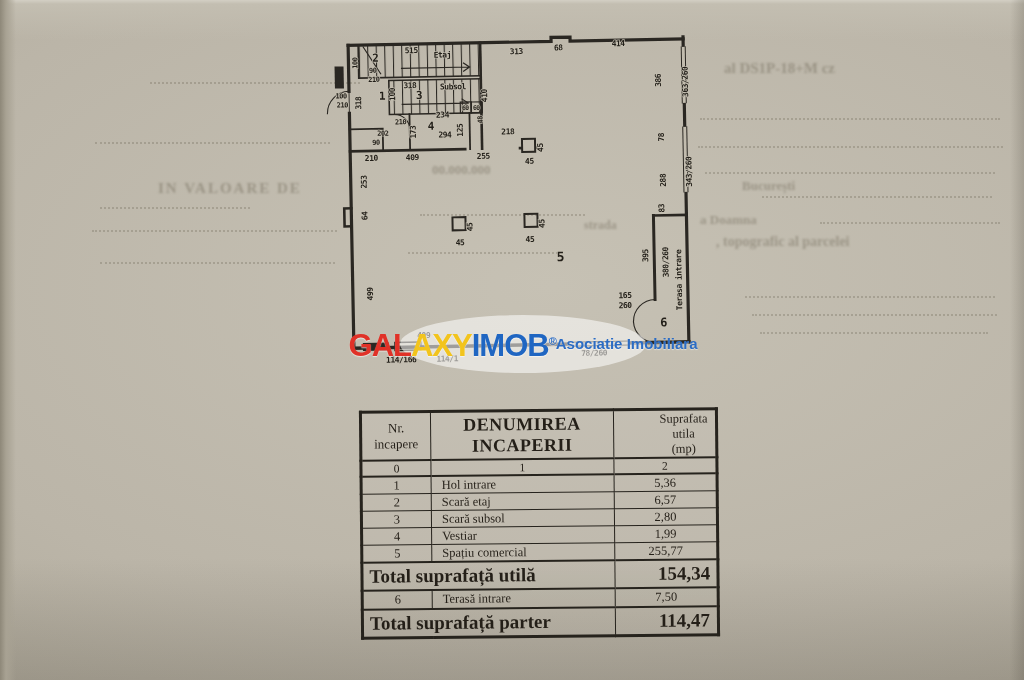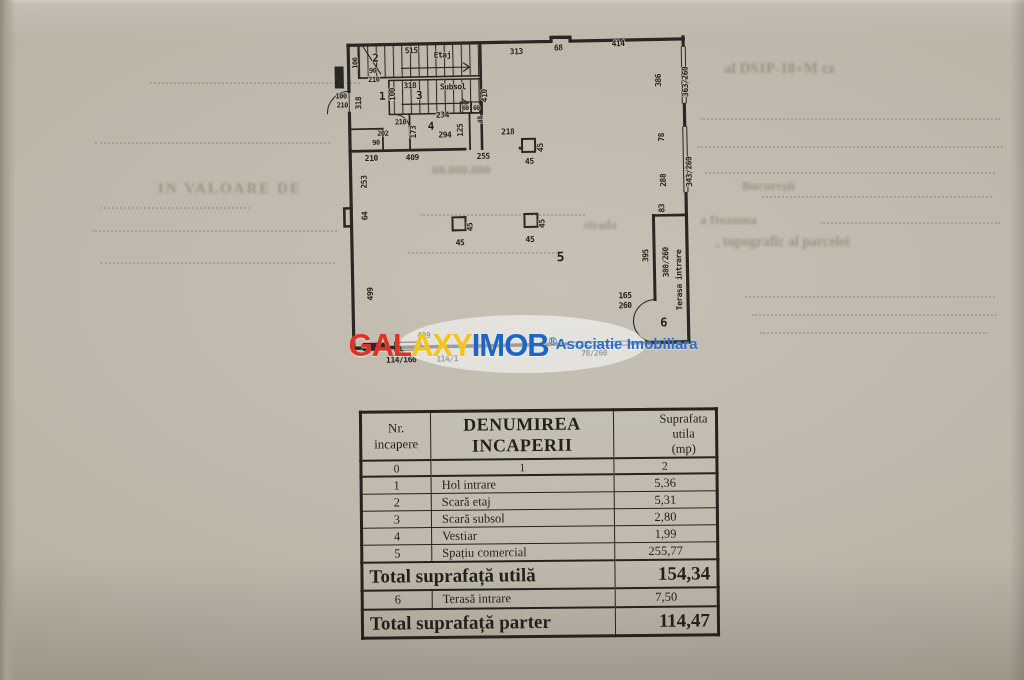--- a/index.html
+++ b/index.html
@@ -257,21 +257,21 @@
             <td>2</td>
           </tr>
           <tr class="data">
             <td>1</td>
             <td class="name">Hol intrare</td>
             <td>5,36</td>
           </tr>
           <tr class="data">
             <td>2</td>
             <td class="name">Scară etaj</td>
-            <td>5,31</td>
+            <td>6,57</td>
           </tr>
           <tr class="data">
             <td>3</td>
             <td class="name">Scară subsol</td>
             <td>2,80</td>
           </tr>
           <tr class="data">
             <td>4</td>
             <td class="name">Vestiar</td>
             <td>1,99</td>

